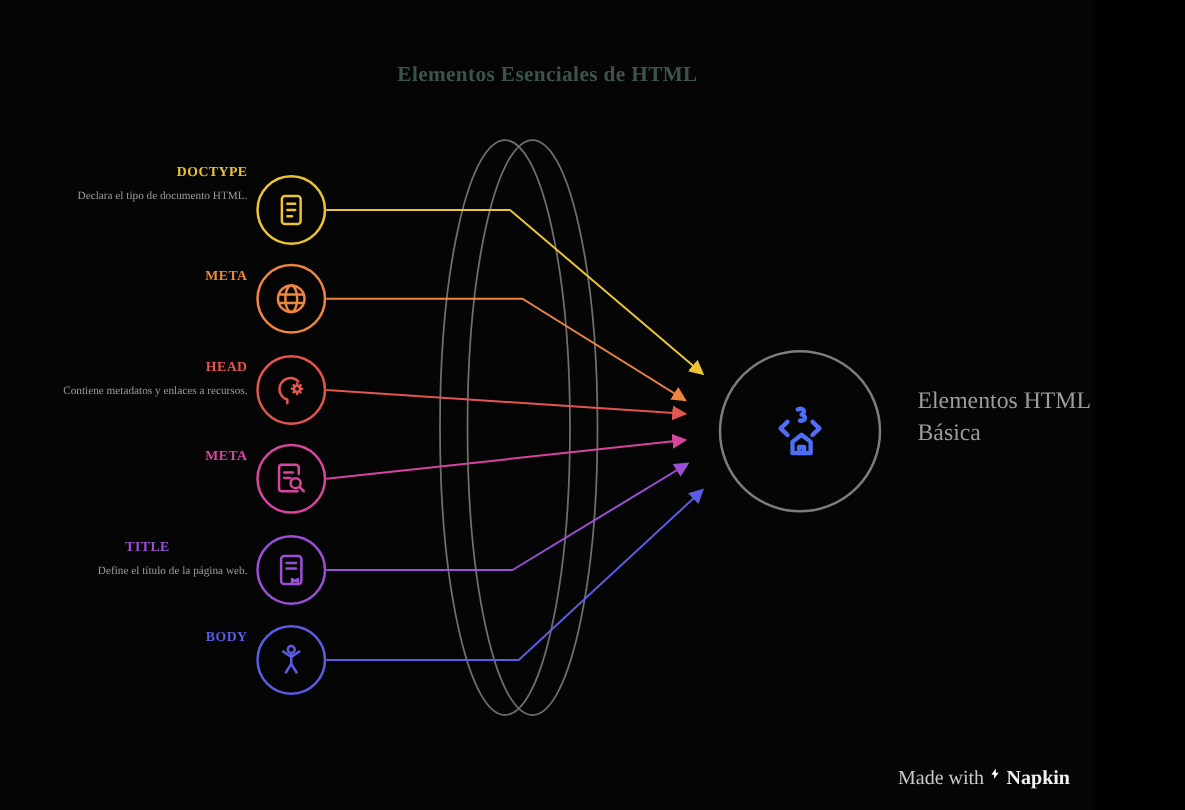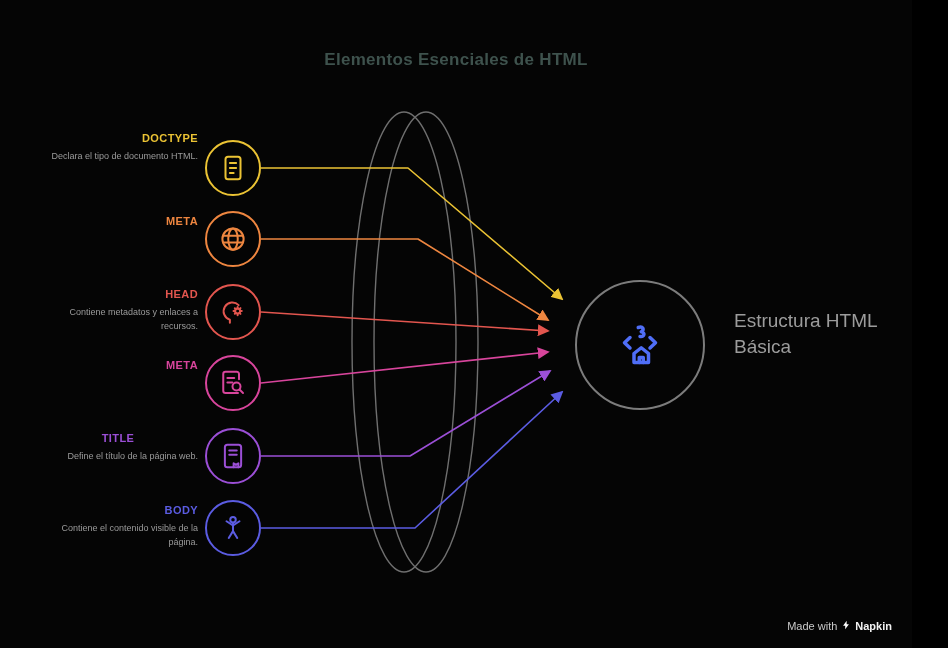--- a/index.html
+++ b/index.html
@@ -1,18 +1,18 @@
 <!DOCTYPE html>
 <html><head>
 <meta charset="utf-8">
 <style>
   html,body{margin:0;padding:0;background:#000;}
   .canvas{
     position:relative;width:876px;height:648px;background:#050505;
-    font-family:Liberation Sans, sans-serif;overflow:hidden;padding-left:36px;
+    font-family:Liberation Serif, serif;overflow:hidden;
   }
   .diagram-title{
     position:absolute;top:50px;left:0;width:100%;text-align:center;
     font-size:17px;font-weight:bold;color:#3e524d;letter-spacing:.3px;margin:0;
   }
   #flow-svg{position:absolute;left:0;top:0;width:948px;height:648px;}
   .lens{fill:none;stroke:#6f6f6f;stroke-width:1.4;}
   .item-block{position:absolute;width:160px;text-align:right;}
   .item-label{font-size:11px;font-weight:bold;letter-spacing:.4px;margin-bottom:5px;}
   .item-desc{font-size:9px;color:#9b9b9b;line-height:1.6;}
@@ -25,21 +25,21 @@
     position:absolute;left:575px;top:280px;width:130px;height:130px;border-radius:50%;
     border:2px solid #7c7c7c;display:flex;align-items:center;justify-content:center;
     box-sizing:border-box;
   }
   .center-label{
     position:absolute;left:734px;top:308px;width:185px;
     font-size:19px;color:#9c9c9c;line-height:1.35;
   }
   .footer{
     position:absolute;right:20px;bottom:16px;display:flex;align-items:flex-start;gap:4px;
-    font-size:11px;color:#c9c9c9;
+    font-size:16px;color:#c9c9c9;
   }
   .footer .brand{font-weight:bold;color:#f2f2f2;}
   .footer .bolt{color:#ffffff;display:flex;align-items:center;}
 </style>
 </head>
 <body>
 
 <div class="canvas">
   <h1 class="diagram-title">Elementos Esenciales de HTML</h1>
 
@@ -123,21 +123,20 @@
       </div>
       <div class="icon-circle" style="left: 205px; top: 428px; border-color: rgb(155, 79, 214); color: rgb(155, 79, 214);">
         <svg viewBox="0 0 24 24" width="30" height="30" fill="none" stroke="currentColor" stroke-width="1.6" stroke-linecap="round" stroke-linejoin="round">
           <rect x="5.5" y="3" width="13" height="18" rx="2"></rect>
           <path d="M9 7.5h6M9 11h6"></path>
           <path d="M12.5 21v-3.2l1.9 1.3 1.9-1.3V21"></path>
         </svg>
       </div>
       <div class="item-block" style="top: 504px; left: 38px;">
         <div class="item-label" style="color: rgb(91, 92, 226);">BODY</div>
-        <div class="item-desc">Contiene el contenido visible de la página.</div>
       </div>
       <div class="icon-circle" style="left: 205px; top: 500px; border-color: rgb(91, 92, 226); color: rgb(91, 92, 226);">
         <svg viewBox="0 0 24 24" width="30" height="30" fill="none" stroke="currentColor" stroke-width="1.6" stroke-linecap="round" stroke-linejoin="round">
           <circle cx="12" cy="5.3" r="2.2"></circle>
           <path d="M12 7.8v6.7"></path>
           <path d="M12 10 6.8 6.6M12 10l5.2-3.4"></path>
           <path d="M12 14.5 8.6 20M12 14.5l3.4 5.5"></path>
         </svg>
       </div>
     </div>
@@ -147,21 +146,21 @@
       <svg viewBox="0 0 24 24" width="60" height="60" fill="none" stroke="currentColor" stroke-width="1.4" stroke-linecap="round" stroke-linejoin="round">
         <path d="M8 9.8 5.8 11.9 8 14"></path>
         <path d="M16 9.8 18.2 11.9 16 14"></path>
         <path d="M11.3 5.8c1.8-.7 2.7.9 1.2 1.7 1.6.2 1.4 2.1-.5 1.9"></path>
         <path d="M9.6 19.8v-3.6l2.9-2.3 2.9 2.3v3.6h-5.8z"></path>
         <path d="M11.7 19.8v-2h1.6v2"></path>
       </svg>
     </span>
   </div>
 
-  <div class="center-label">Estructura HTML Básica</div>
+  <div class="center-label">Elementos HTML Básica</div>
 
   <div class="footer">
     <span>Made with</span>
     <span class="bolt">
       <svg viewBox="0 0 12 12" width="10" height="10">
           <path d="M6.8 1 2.5 7h2.6L5 11l4.5-6H6.8z" fill="currentColor"></path>
         </svg>
     </span>
     <span class="brand">Napkin</span>
   </div>

